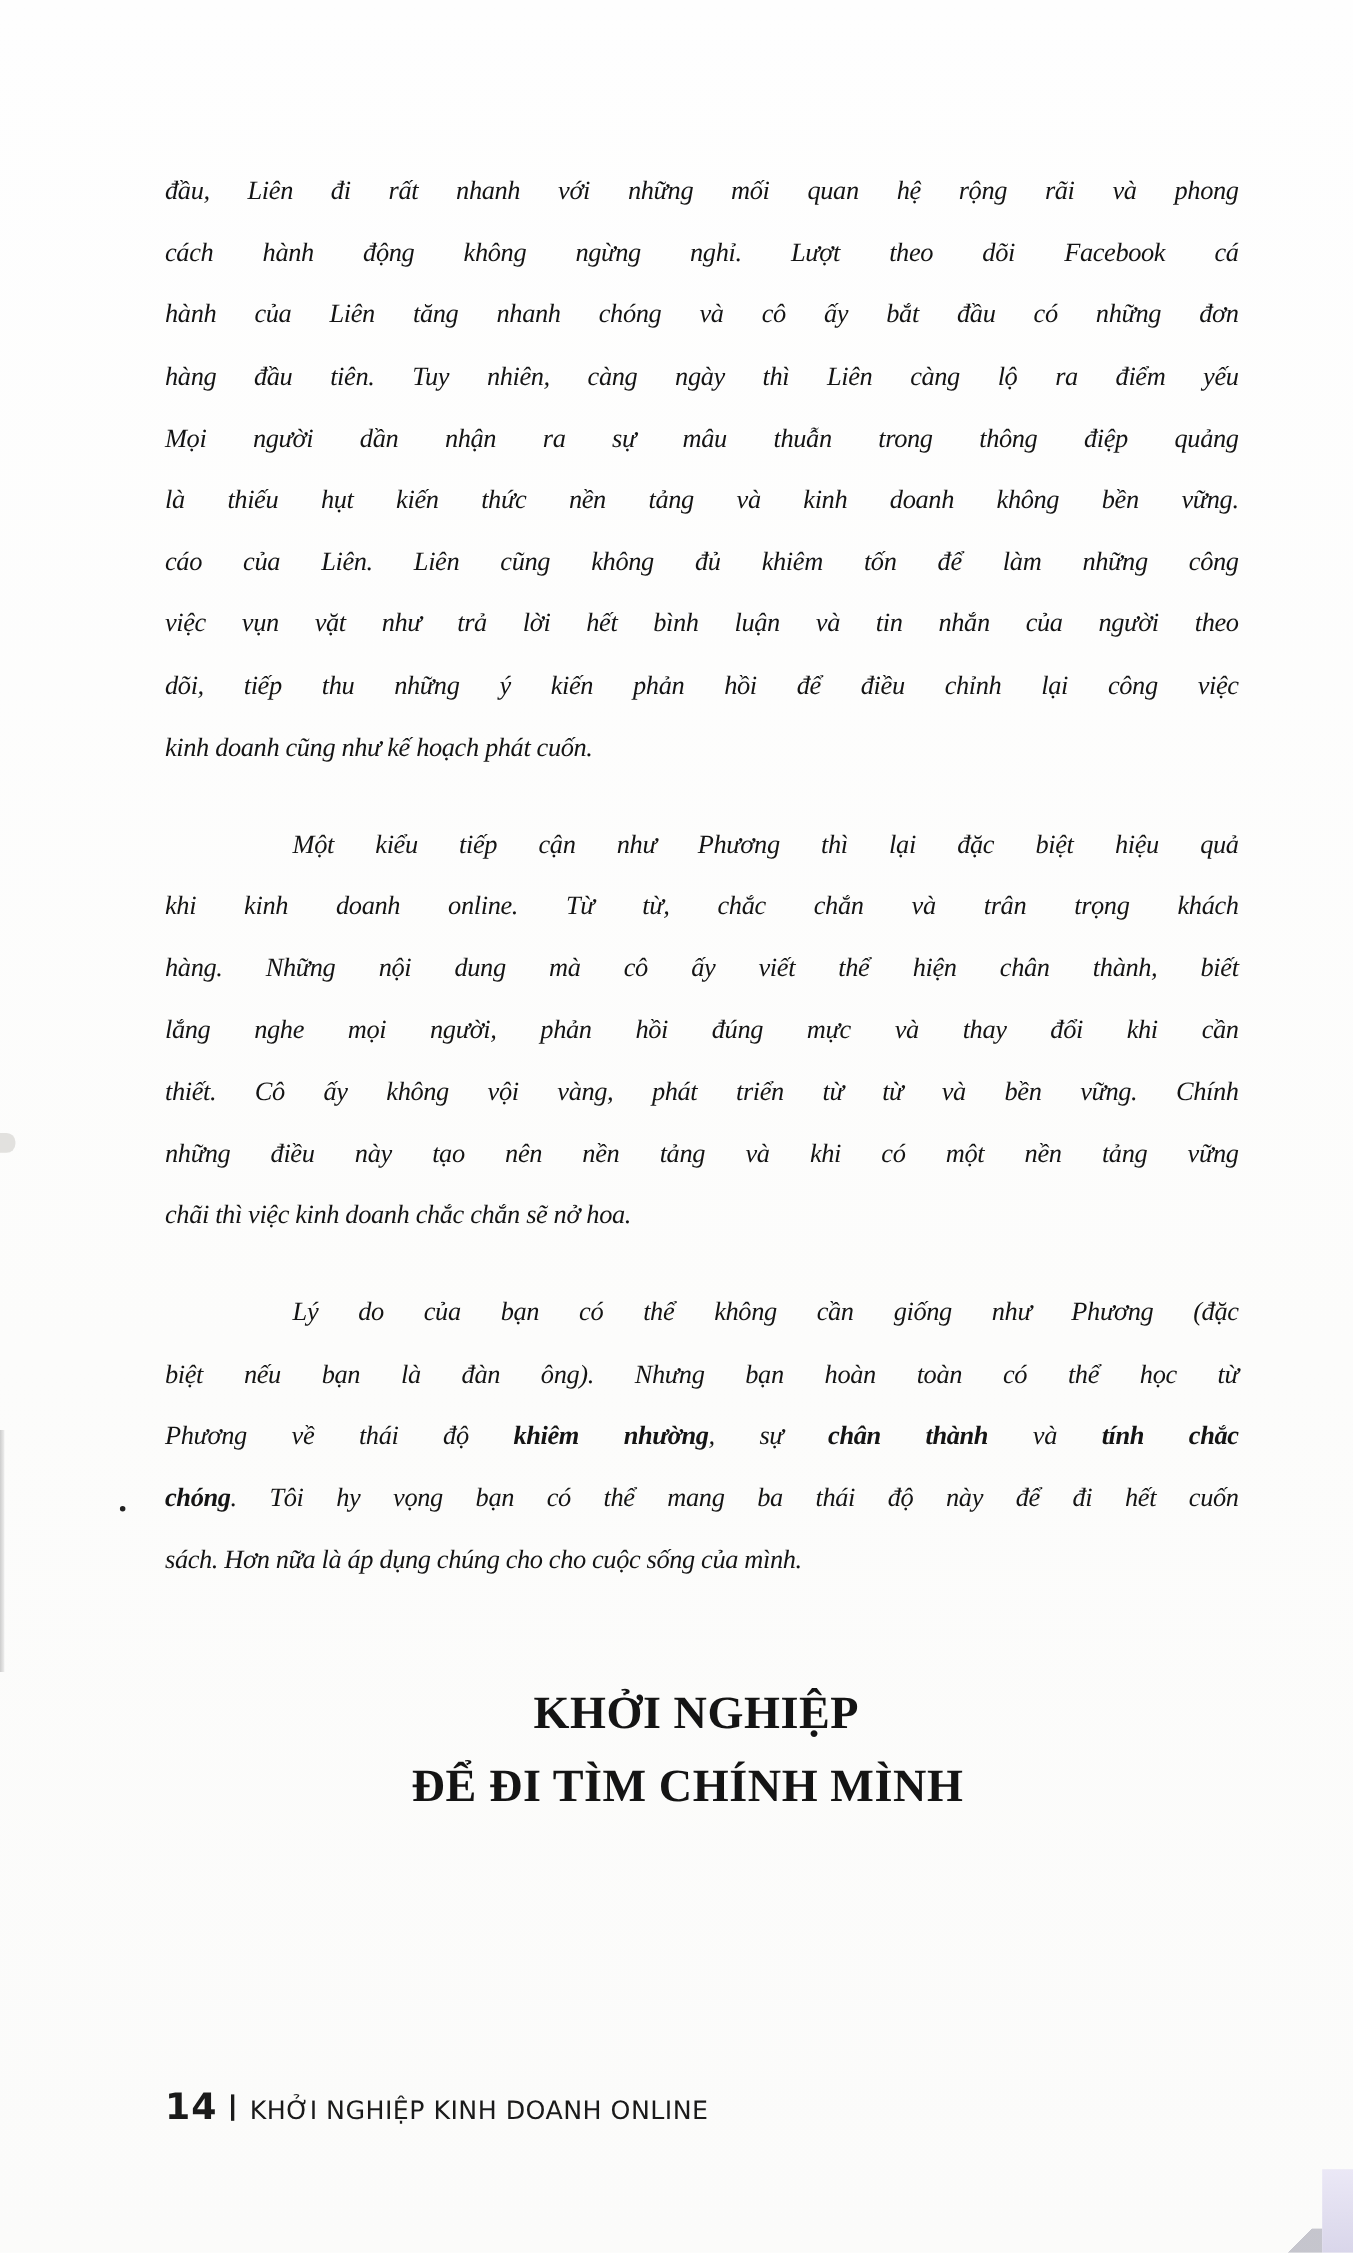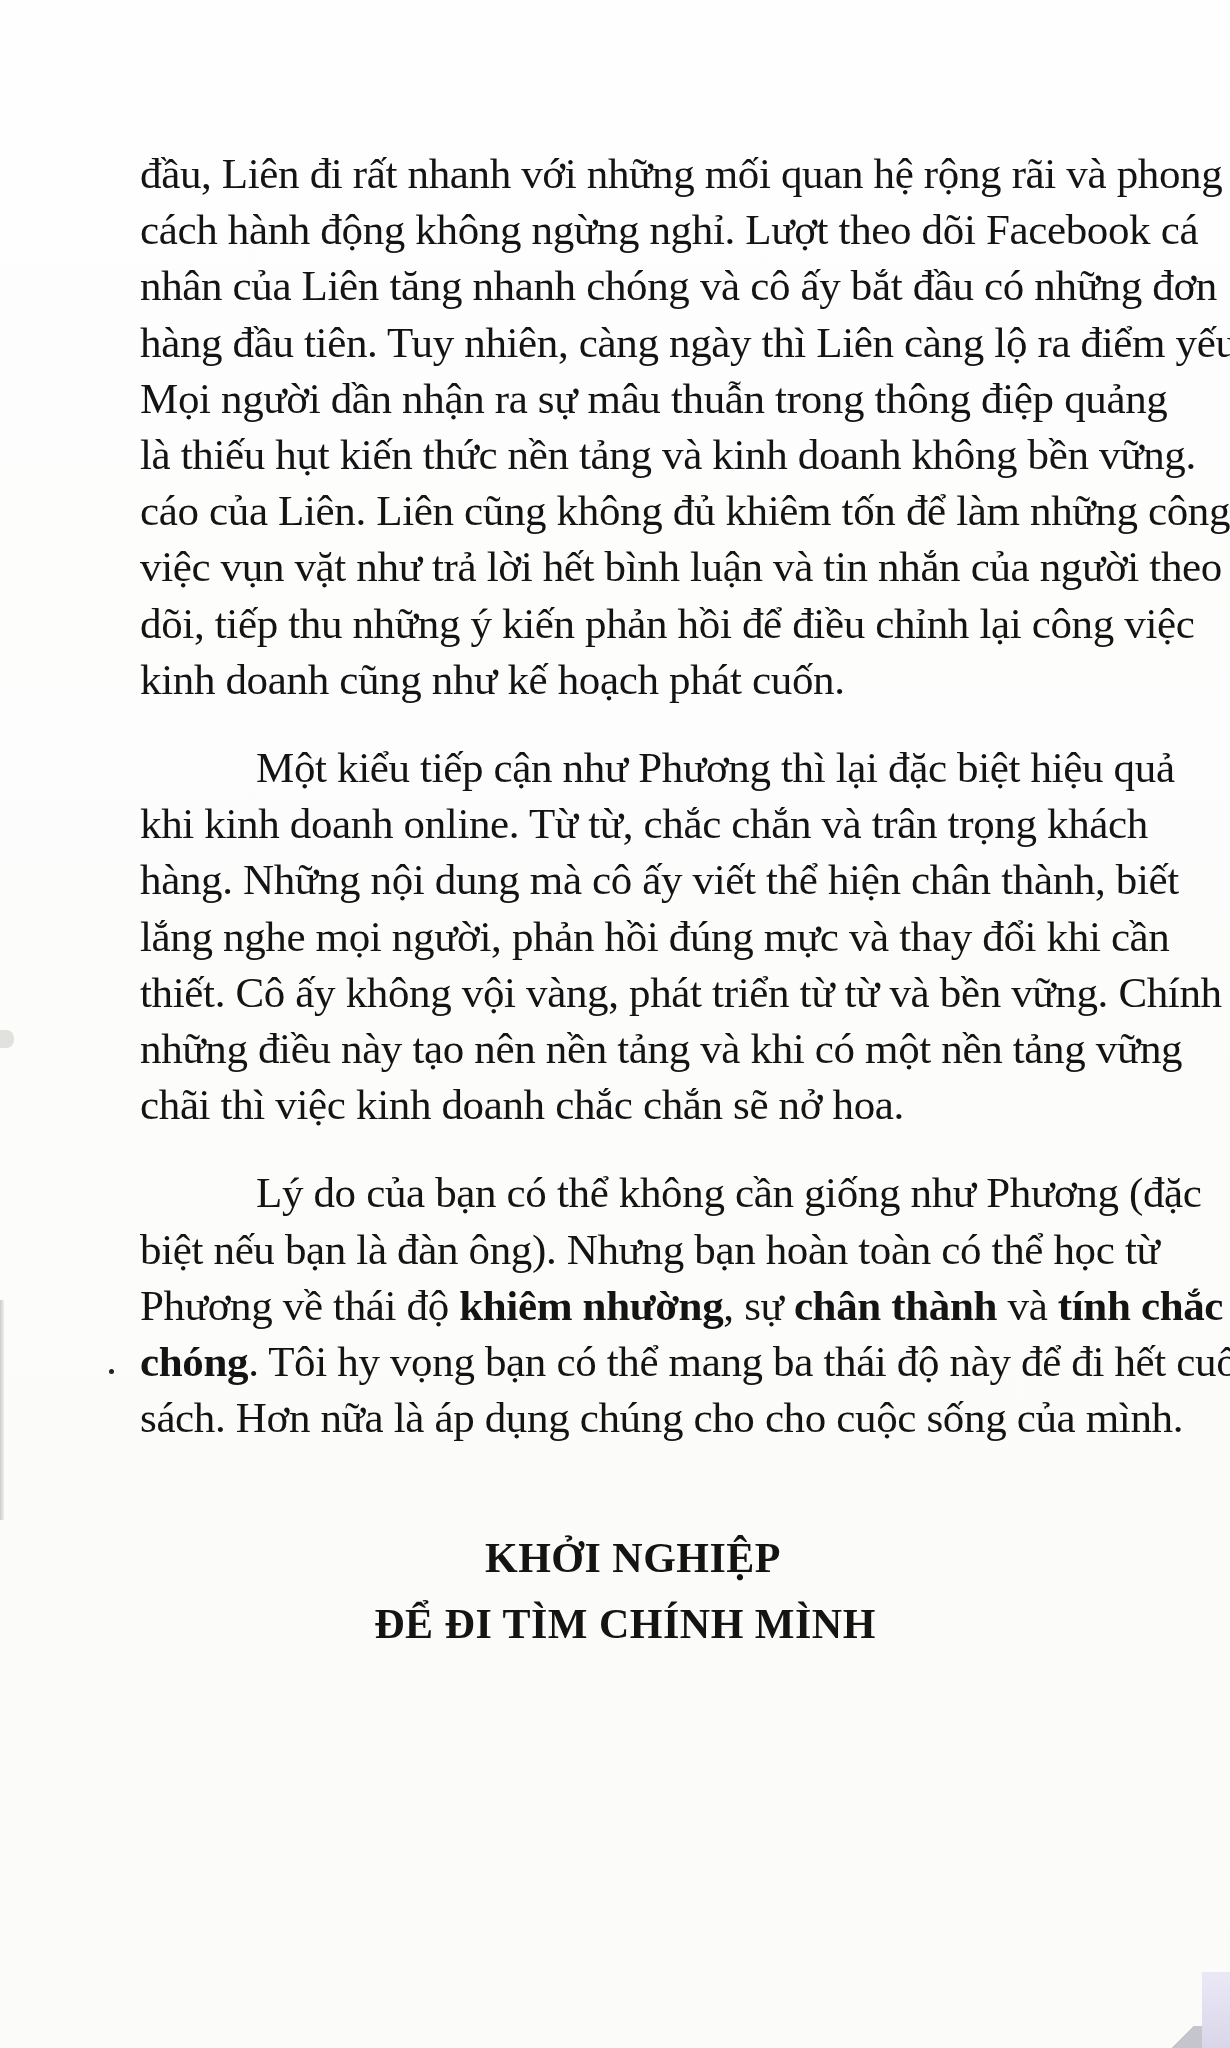--- a/index.html
+++ b/index.html
@@ -51,27 +51,28 @@
     }
     .speck {
       position: absolute;
       left: 109px; top: 1369px;
       width: 5px; height: 5px;
       border-radius: 50%;
       background: #222;
     }
     .body-text {
       position: absolute;
-      left: 140px;
+      left: 150px;
       width: 976px;
       top: 146px;
-      font-size: 43px;
+      font-size: 24px;
       line-height: 56.2px;
       text-align: justify;
       letter-spacing: -0.35px;
+      font-style: italic;
     }
     .body-text p {
       margin: 0;
     }
     .para-gap { margin-top: 32px !important; }
     .line {
       display: block;
       text-align: justify;
       text-align-last: justify;
       white-space: nowrap;
@@ -134,21 +135,21 @@
   <div class="left-edge"></div>
   <div class="smudge"></div>
   <div class="speck"></div>
   <div class="corner-shadow"></div>
   <div class="corner-curl"></div>
 
   <div class="body-text">
     <p>
       <span class="line">đầu, Liên đi rất nhanh với những mối quan hệ rộng rãi và phong</span>
       <span class="line">cách hành động không ngừng nghỉ. Lượt theo dõi Facebook cá</span>
-      <span class="line">nhân của Liên tăng nhanh chóng và cô ấy bắt đầu có những đơn</span>
+      <span class="line">hành của Liên tăng nhanh chóng và cô ấy bắt đầu có những đơn</span>
       <span class="line">hàng đầu tiên. Tuy nhiên, càng ngày thì Liên càng lộ ra điểm yếu</span>
       <span class="line">Mọi người dần nhận ra sự mâu thuẫn trong thông điệp quảng</span>
       <span class="line">là thiếu hụt kiến thức nền tảng và kinh doanh không bền vững.</span>
       <span class="line">cáo của Liên. Liên cũng không đủ khiêm tốn để làm những công</span>
       <span class="line">việc vụn vặt như trả lời hết bình luận và tin nhắn của người theo</span>
       <span class="line">dõi, tiếp thu những ý kiến phản hồi để điều chỉnh lại công việc</span>
       <span class="line last">kinh doanh cũng như kế hoạch phát cuốn.</span>
     </p>
 
     <p class="para-gap">
@@ -169,13 +170,16 @@
       <span class="line last">sách. Hơn nữa là áp dụng chúng cho cho cuộc sống của mình.</span>
     </p>
   </div>
 
   <div class="heading">
     <span class="hl hl1">KHỞI NGHIỆP</span>
     <span class="hl hl2">ĐỂ ĐI TÌM CHÍNH MÌNH</span>
   </div>
 
 
+  <div class="footer">
+    <span class="pgnum">14</span><span class="sep"></span><span class="booktitle">KHỞI NGHIỆP KINH DOANH ONLINE</span>
+  </div>
 </div>
 
 </body></html>

